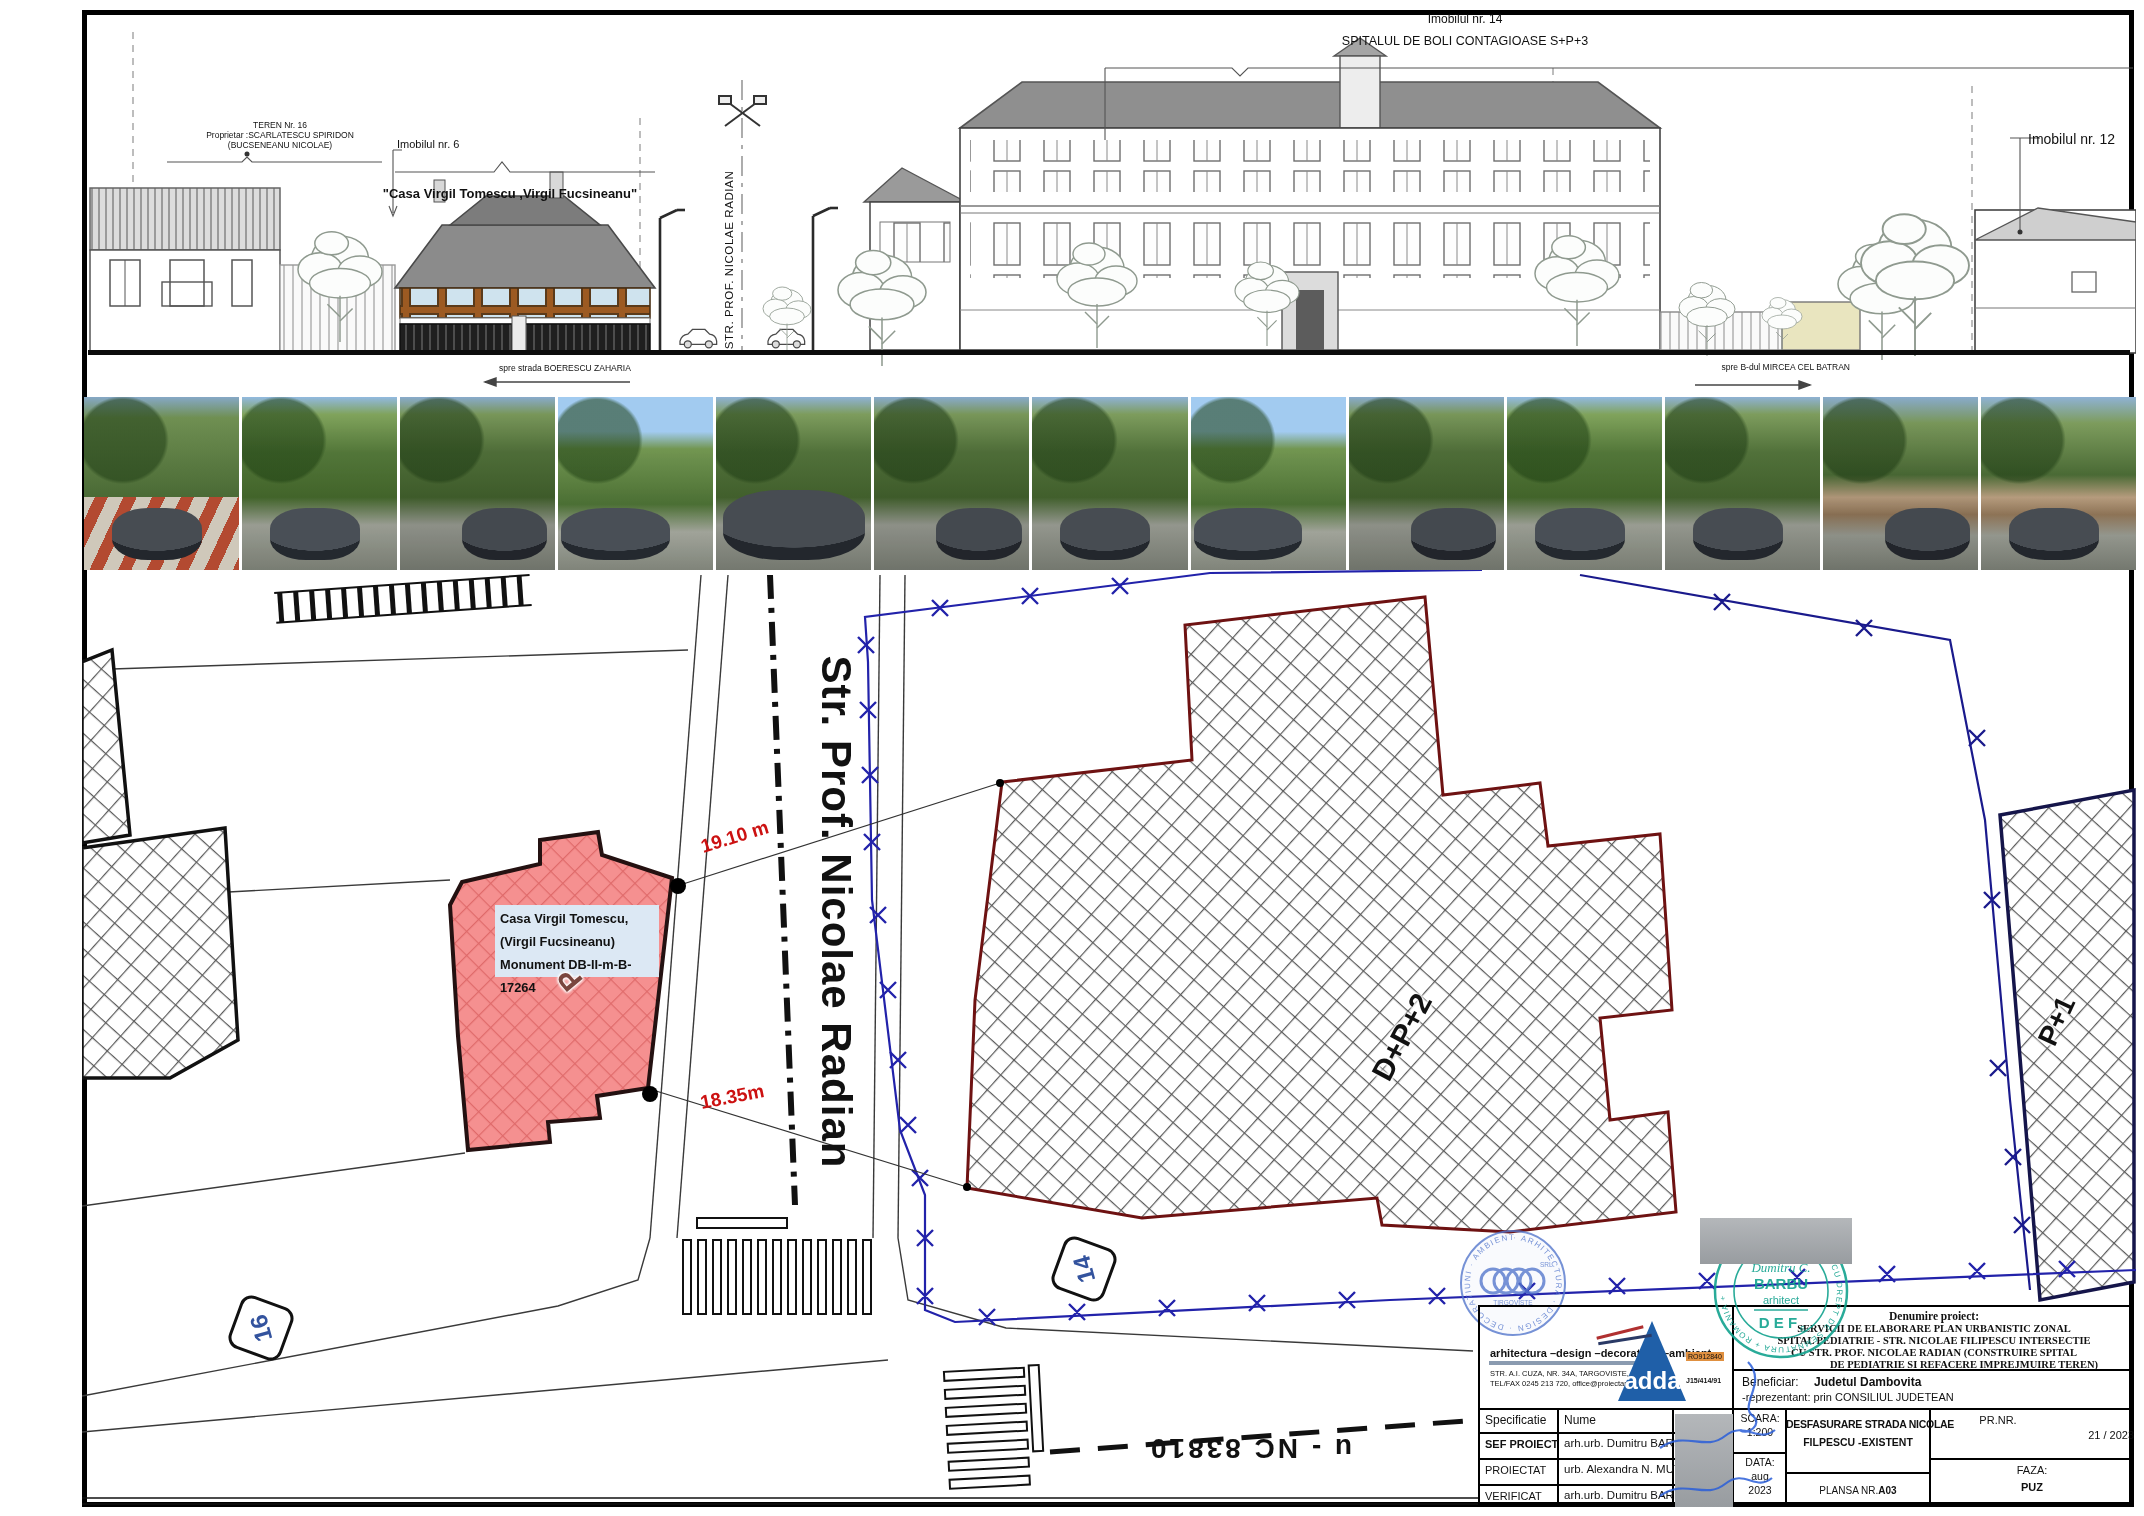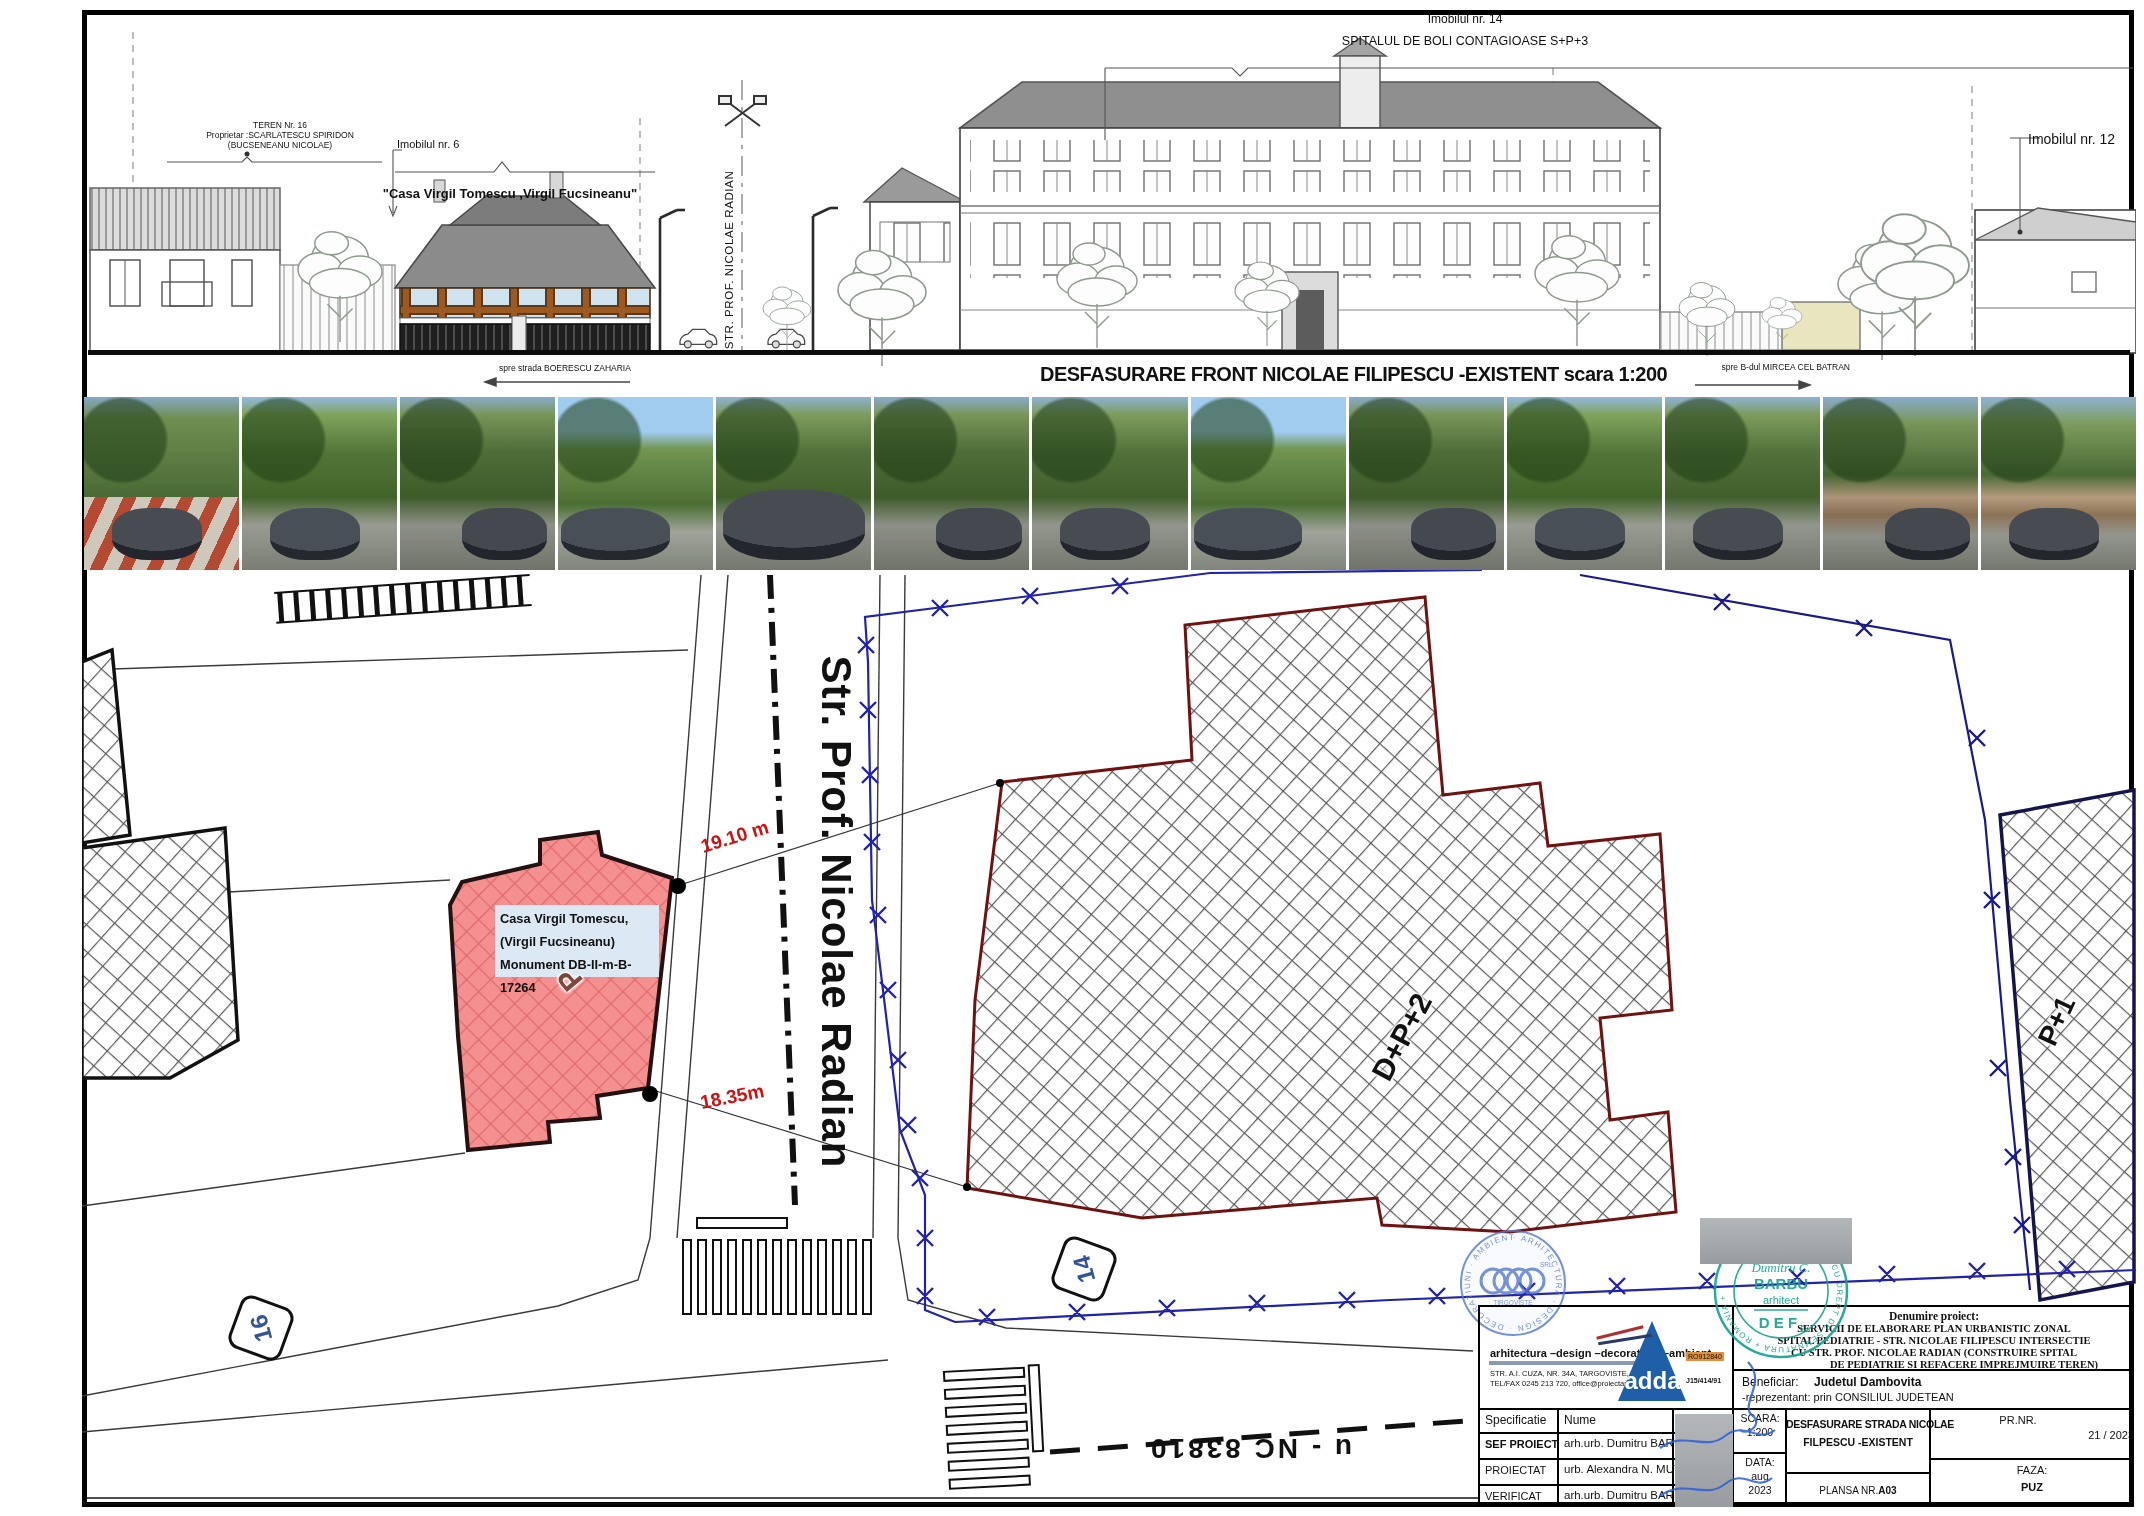--- a/index.html
+++ b/index.html
@@ -209,21 +209,20 @@
     <div>Proprietar :SCARLATESCU SPIRIDON</div>
     <div>(BUCSENEANU NICOLAE)</div>
   </div>
   <div class="t" style="left:397px;top:138px;font-size:11px;">Imobilul nr. 6</div>
   <div class="t ctr" style="left:345px;top:186px;width:330px;font-weight:bold;font-size:13px;">"Casa Virgil Tomescu ,Virgil Fucsineanu"</div>
   <div class="t" id="street-sign-elev">STR. PROF. NICOLAE RADIAN</div>
   <div class="t ctr" style="left:1350px;top:12px;width:230px;font-size:12px;">Imobilul nr. 14</div>
   <div class="t ctr" style="left:1270px;top:34px;width:390px;font-size:12.5px;">SPITALUL DE BOLI CONTAGIOASE   S+P+3</div>
   <div class="t" style="left:2028px;top:131px;font-size:14px;">Imobilul nr. 12</div>
   <div class="t ctr tiny" style="left:455px;top:363px;width:220px;">spre strada BOERESCU ZAHARIA</div>
-  <div class="t ctr" id="band-title">DESFASURARE FRONT NICOLAE FILIPESCU -EXISTENT scara 1:200</div>
   <div class="t ctr tiny" style="left:1650px;top:362px;width:200px;text-align:right;">spre B-dul  MIRCEA CEL BATRAN</div>
 
   <div id="photos" class="abs">
     <div class="photo"></div>
     <div class="photo"></div>
     <div class="photo"></div>
     <div class="photo"></div>
     <div class="photo"></div>
     <div class="photo"></div>
     <div class="photo"></div>
@@ -451,21 +450,21 @@
     <div class="t ctr" style="left:256px;top:151px;width:52px;font-size:10.5px;">DATA:</div>
     <div class="t ctr" style="left:256px;top:165px;width:52px;font-size:10.5px;">aug</div>
     <div class="t ctr" style="left:256px;top:179px;width:52px;font-size:10.5px;">2023</div>
 
     <div class="t ctr" style="left:308px;top:113px;width:144px;font-size:10.5px;font-weight:bold;letter-spacing:-0.3px;">DESFASURARE STRADA NICOLAE</div>
     <div class="t ctr" style="left:308px;top:131px;width:144px;font-size:10.5px;font-weight:bold;">FILPESCU -EXISTENT</div>
     <div class="t ctr" style="left:308px;top:180px;width:144px;font-size:10px;">
       <span>PLANSA NR.</span><b>A03</b>
     </div>
 
-    <div class="t ctr" style="left:452px;top:109px;width:176px;font-size:11px;">PR.NR.</div>
+    <div class="t ctr" style="left:432px;top:109px;width:176px;font-size:11px;">PR.NR.</div>
     <div class="t ctr" style="left:452px;top:124px;width:204px;font-size:11px;text-align:right;">21 / 2023</div>
     <div class="t ctr" style="left:452px;top:159px;width:204px;font-size:11px;">FAZA:</div>
     <div class="t ctr" style="left:452px;top:176px;width:204px;font-size:11px;font-weight:bold;">PUZ</div>
   </div>
 
   <svg class="abs" style="left:1696px;top:1206px;z-index:35;" width="170" height="170" viewBox="0 0 170 170">
     <g opacity="0.9">
       <circle cx="85" cy="85" r="66" fill="none" stroke="#12a28e" stroke-width="2.5"></circle>
       <circle cx="85" cy="85" r="47" fill="none" stroke="#12a28e" stroke-width="1.6"></circle>
       <path id="archRing" d="M85,29 a56,56 0 1,1 -0.01,0" fill="none"></path>

